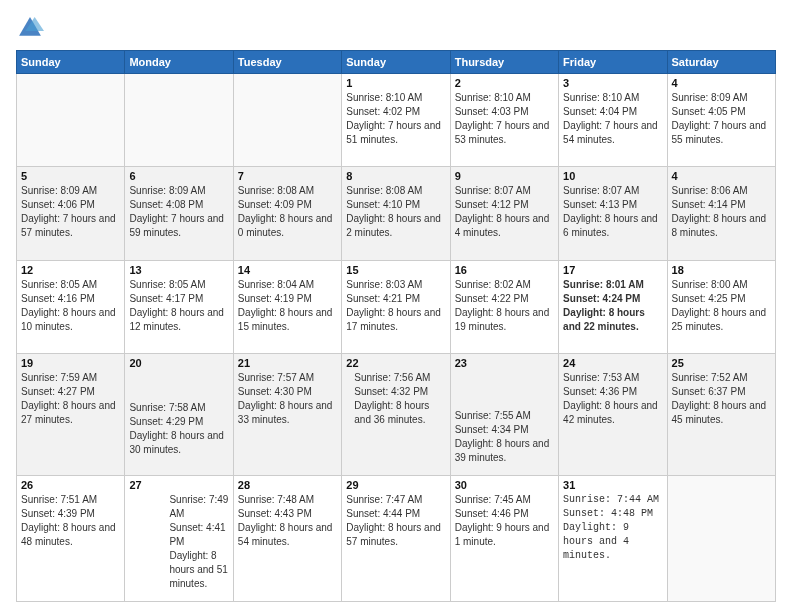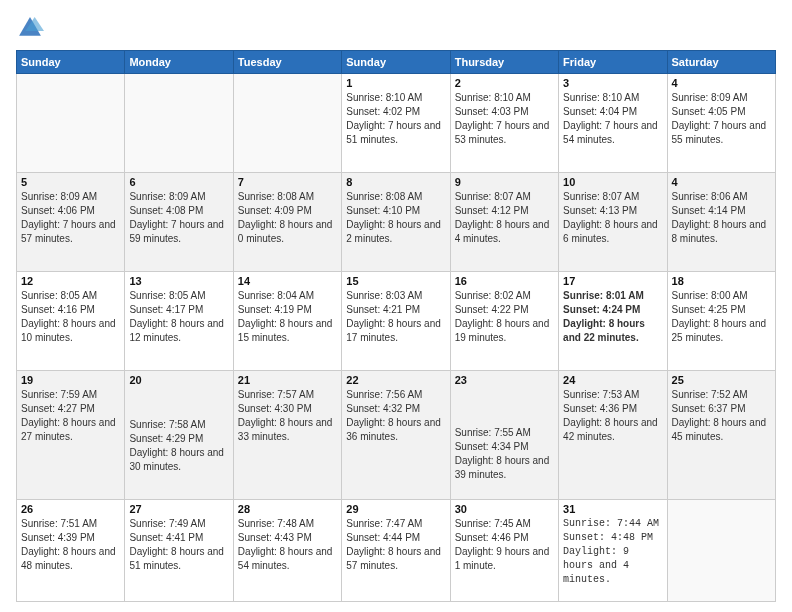--- a/index.html
+++ b/index.html
@@ -271,21 +271,21 @@
 Daylight: 8 hours and 30 minutes.</div>
           </td>
           <td>
             <span class="day-number">21</span>
             <div class="day-info" style="white-space: pre-line;">Sunrise: 7:57 AM
 Sunset: 4:30 PM
 Daylight: 8 hours and 33 minutes.</div>
           </td>
           <td>
             <span class="day-number">22</span>
-            <div class="day-info" style="white-space: pre-line;">Sunrise: 7:56 AM
+            <div class="day-info" style="white-space: pre-line; margin-left: 8px;">Sunrise: 7:56 AM
 Sunset: 4:32 PM
 Daylight: 8 hours and 36 minutes.</div>
           </td>
           <td>
             <span class="day-number">23</span>
             <div class="day-info" style="white-space: pre-line; margin-top: 40px;">Sunrise: 7:55 AM
 Sunset: 4:34 PM
 Daylight: 8 hours and 39 minutes.</div>
           </td>
           <td>
@@ -303,21 +303,21 @@
         </tr>
         <tr>
           <td>
             <span class="day-number">26</span>
             <div class="day-info" style="white-space: pre-line;">Sunrise: 7:51 AM
 Sunset: 4:39 PM
 Daylight: 8 hours and 48 minutes.</div>
           </td>
           <td>
             <span class="day-number">27</span>
-            <div class="day-info" style="white-space: pre-line;">Sunrise: 7:49 AM
+            <div class="day-info" style="white-space: pre-line; margin-left: 40px;">Sunrise: 7:49 AM
 Sunset: 4:41 PM
 Daylight: 8 hours and 51 minutes.</div>
           </td>
           <td>
             <span class="day-number">28</span>
             <div class="day-info" style="white-space: pre-line;">Sunrise: 7:48 AM
 Sunset: 4:43 PM
 Daylight: 8 hours and 54 minutes.</div>
           </td>
           <td>

